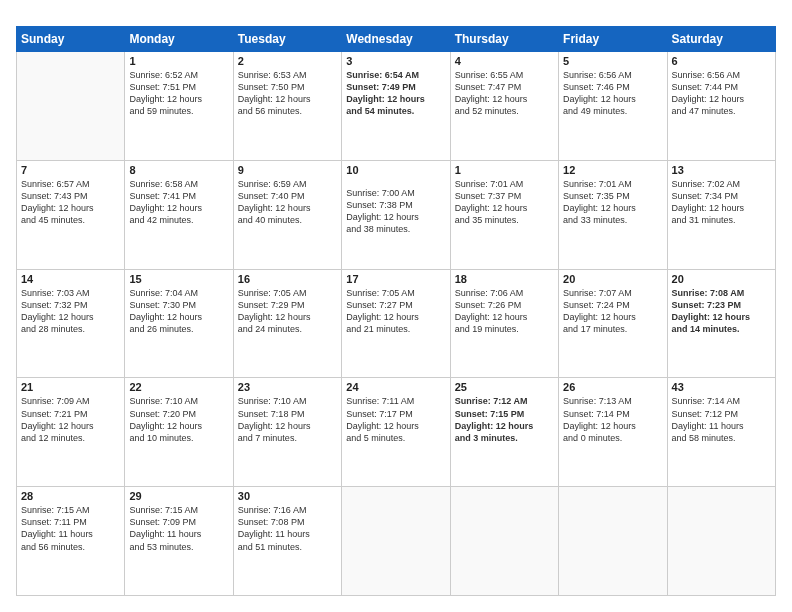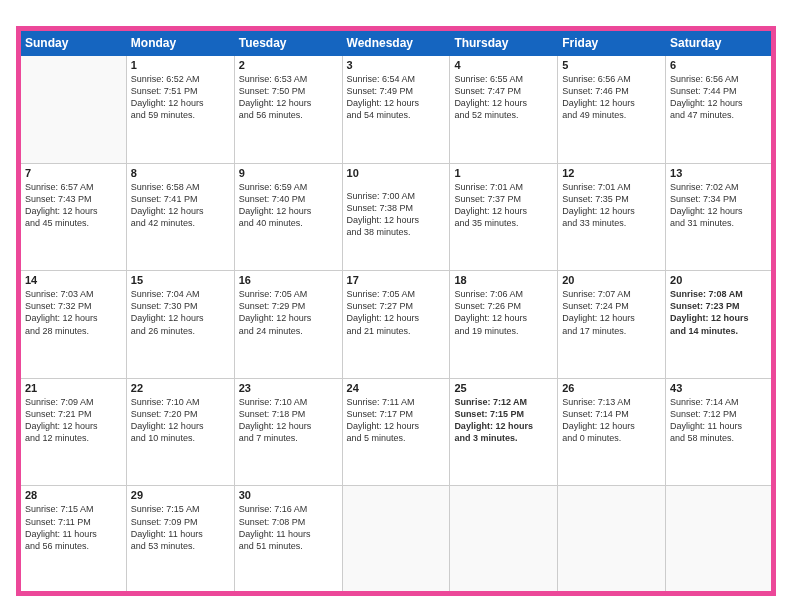--- a/index.html
+++ b/index.html
@@ -46,21 +46,21 @@
       font-size: 32px;
       font-weight: bold;
       color: #222;
     }
     .location {
       font-size: 14px;
       color: #444;
     }
     .calendar {
       flex: 1;
-      border: 5px solid #ec4899;
+      border: 1px solid #ec4899;
       border-collapse: collapse;
       width: 100%;
       table-layout: fixed;
     }
     .calendar th {
       background-color: #1565c0;
       color: #fff;
       font-size: 12px;
       padding: 5px 4px;
       text-align: left;
@@ -121,21 +121,21 @@
           </td>
           <td>
             <span class="day-num">2</span>
             <div class="cell-text" style="white-space: pre-line;">Sunrise: 6:53 AM
 Sunset: 7:50 PM
 Daylight: 12 hours
 and 56 minutes.</div>
           </td>
           <td>
             <span class="day-num">3</span>
-            <div class="cell-text" style="white-space: pre-line;">Sunrise: 6:54 AM
+            <div class="cell-text" style="white-space: pre-line; font-weight: bold;">Sunrise: 6:54 AM
 Sunset: 7:49 PM
 Daylight: 12 hours
 and 54 minutes.</div>
           </td>
           <td>
             <span class="day-num">4</span>
             <div class="cell-text" style="white-space: pre-line;">Sunrise: 6:55 AM
 Sunset: 7:47 PM
 Daylight: 12 hours
 and 52 minutes.</div>

